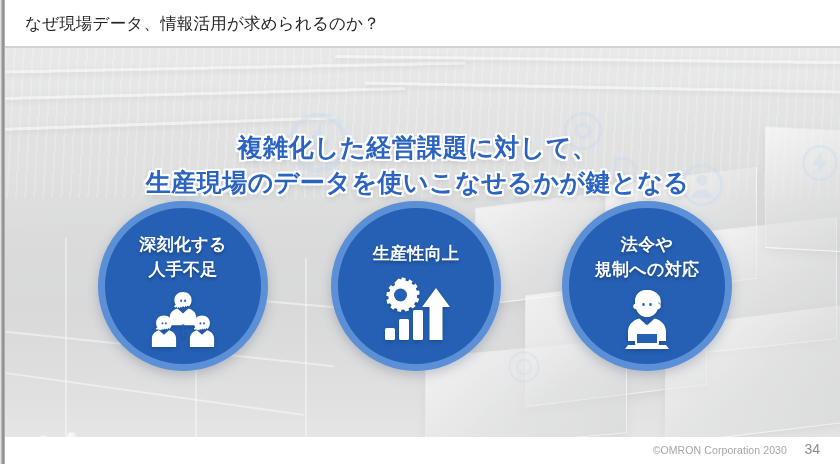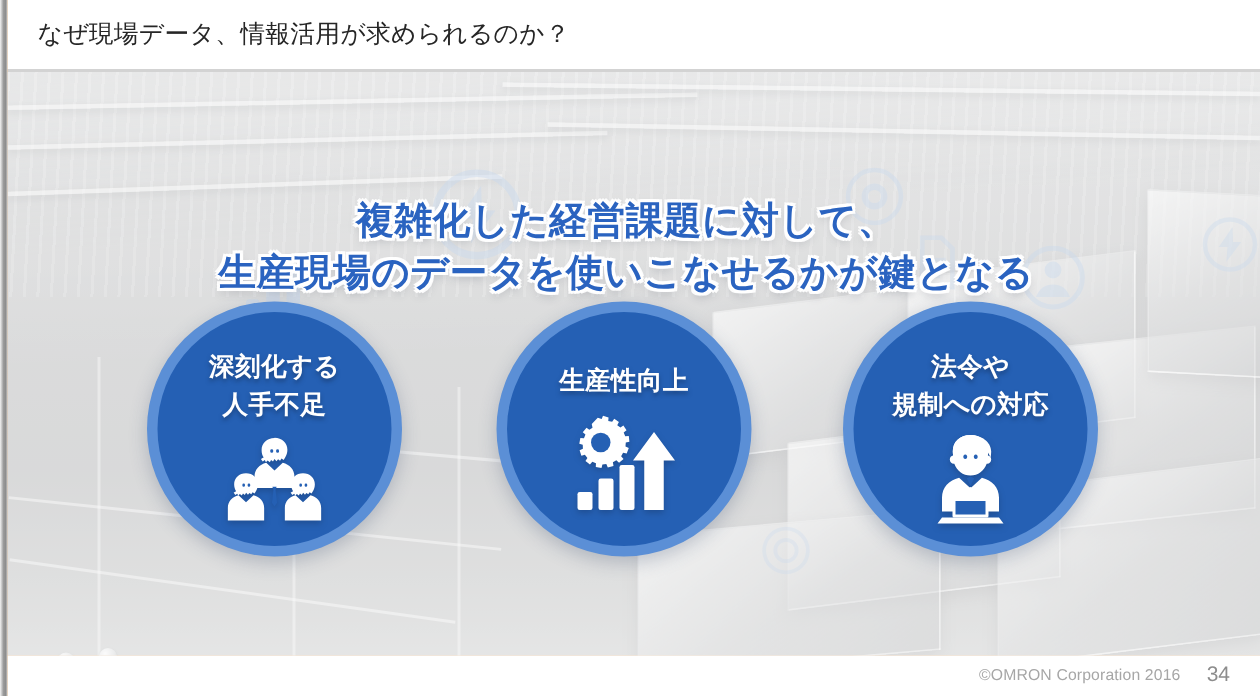--- a/index.html
+++ b/index.html
@@ -445,17 +445,17 @@
           <rect x="19" y="44" width="24" height="13" rx="1" fill="#ffffff"></rect>
           <rect x="21" y="46" width="20" height="9" fill="#2560b4"></rect>
           <path d="M12 57h38l3 4H9z" fill="#ffffff"></path>
         </svg>
       </div>
     </div>
 
   </div>
 
   <div class="footer">
-    <div class="copyright">©OMRON Corporation 2016</div>
+    <div class="copyright">©OMRON Corporation 2030</div>
     <div class="page-number">34</div>
   </div>
 
 </div>
 
 </body></html>

